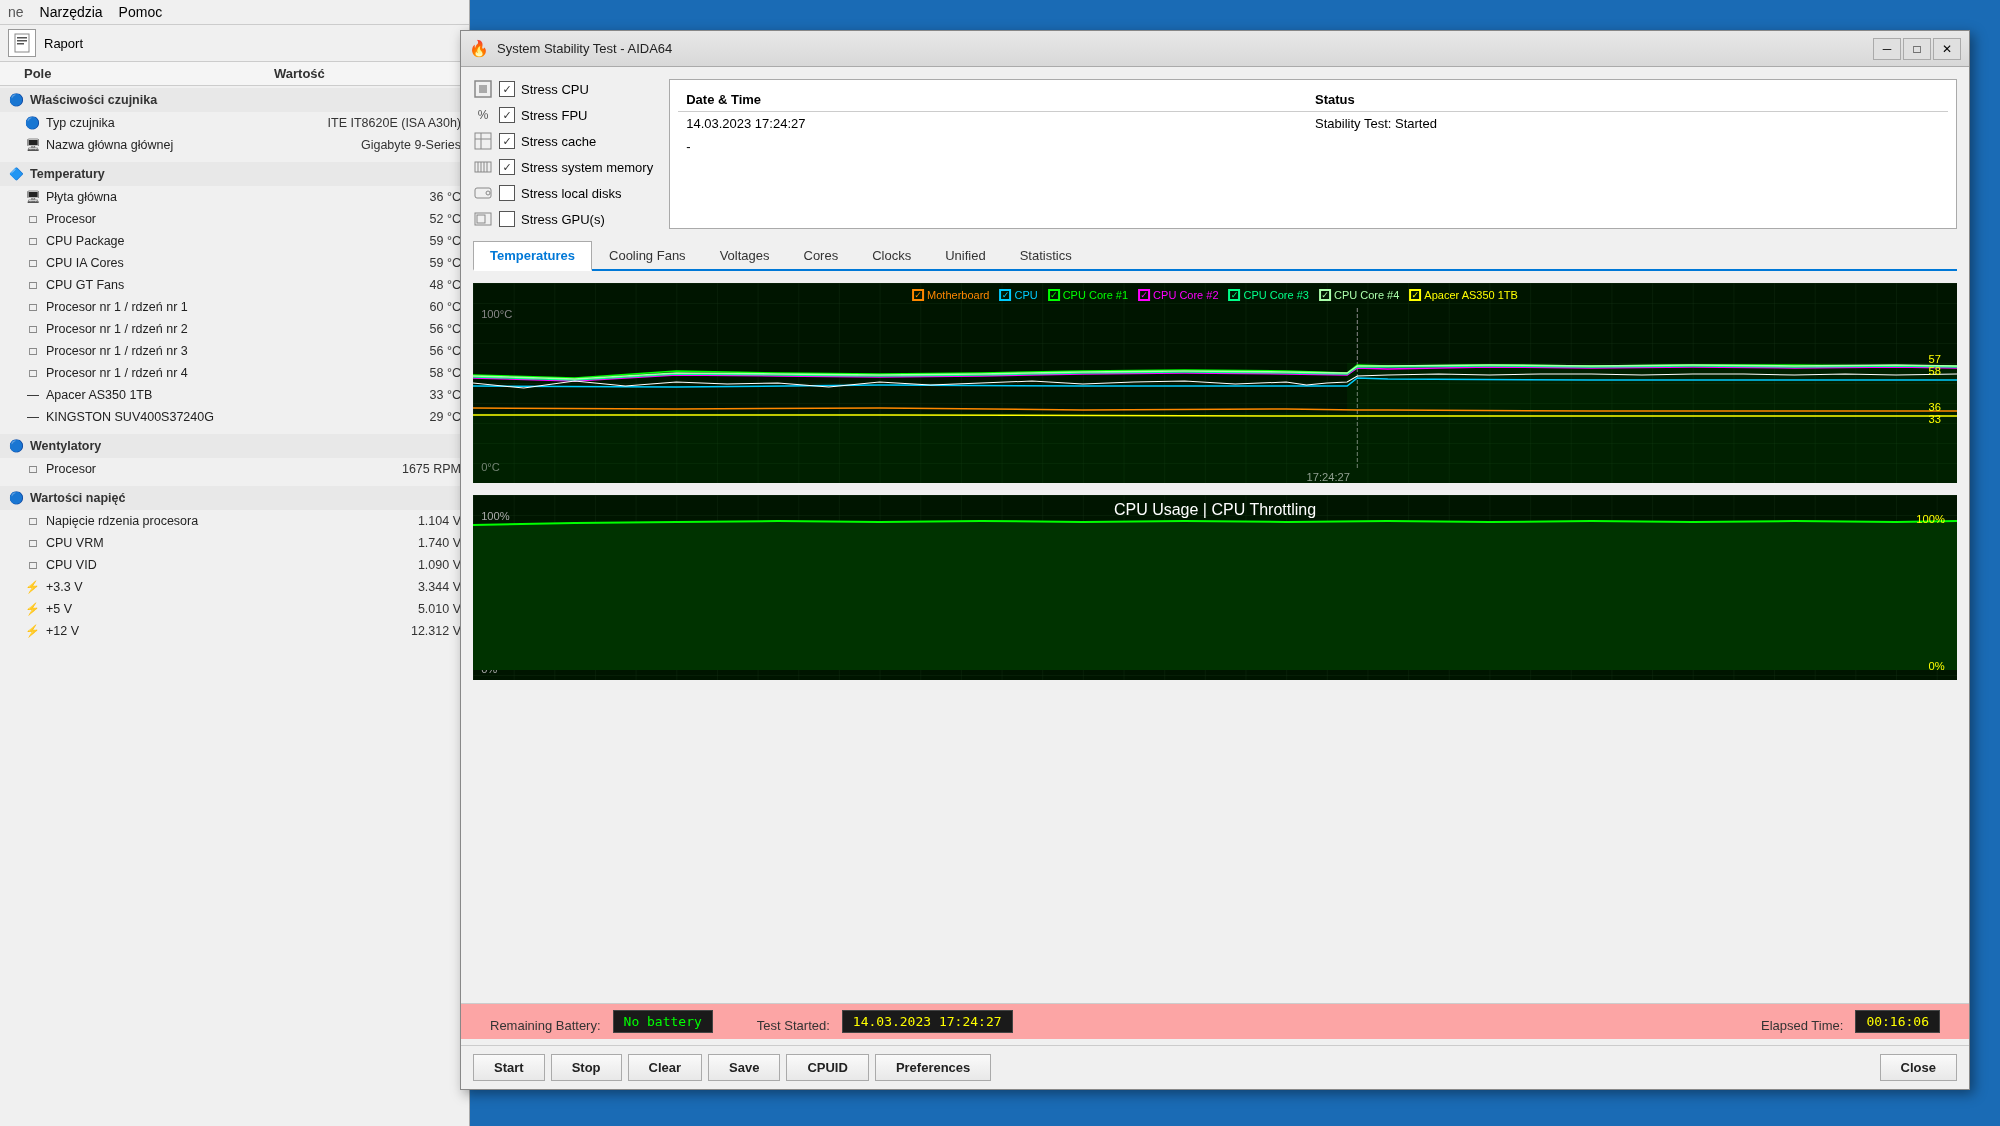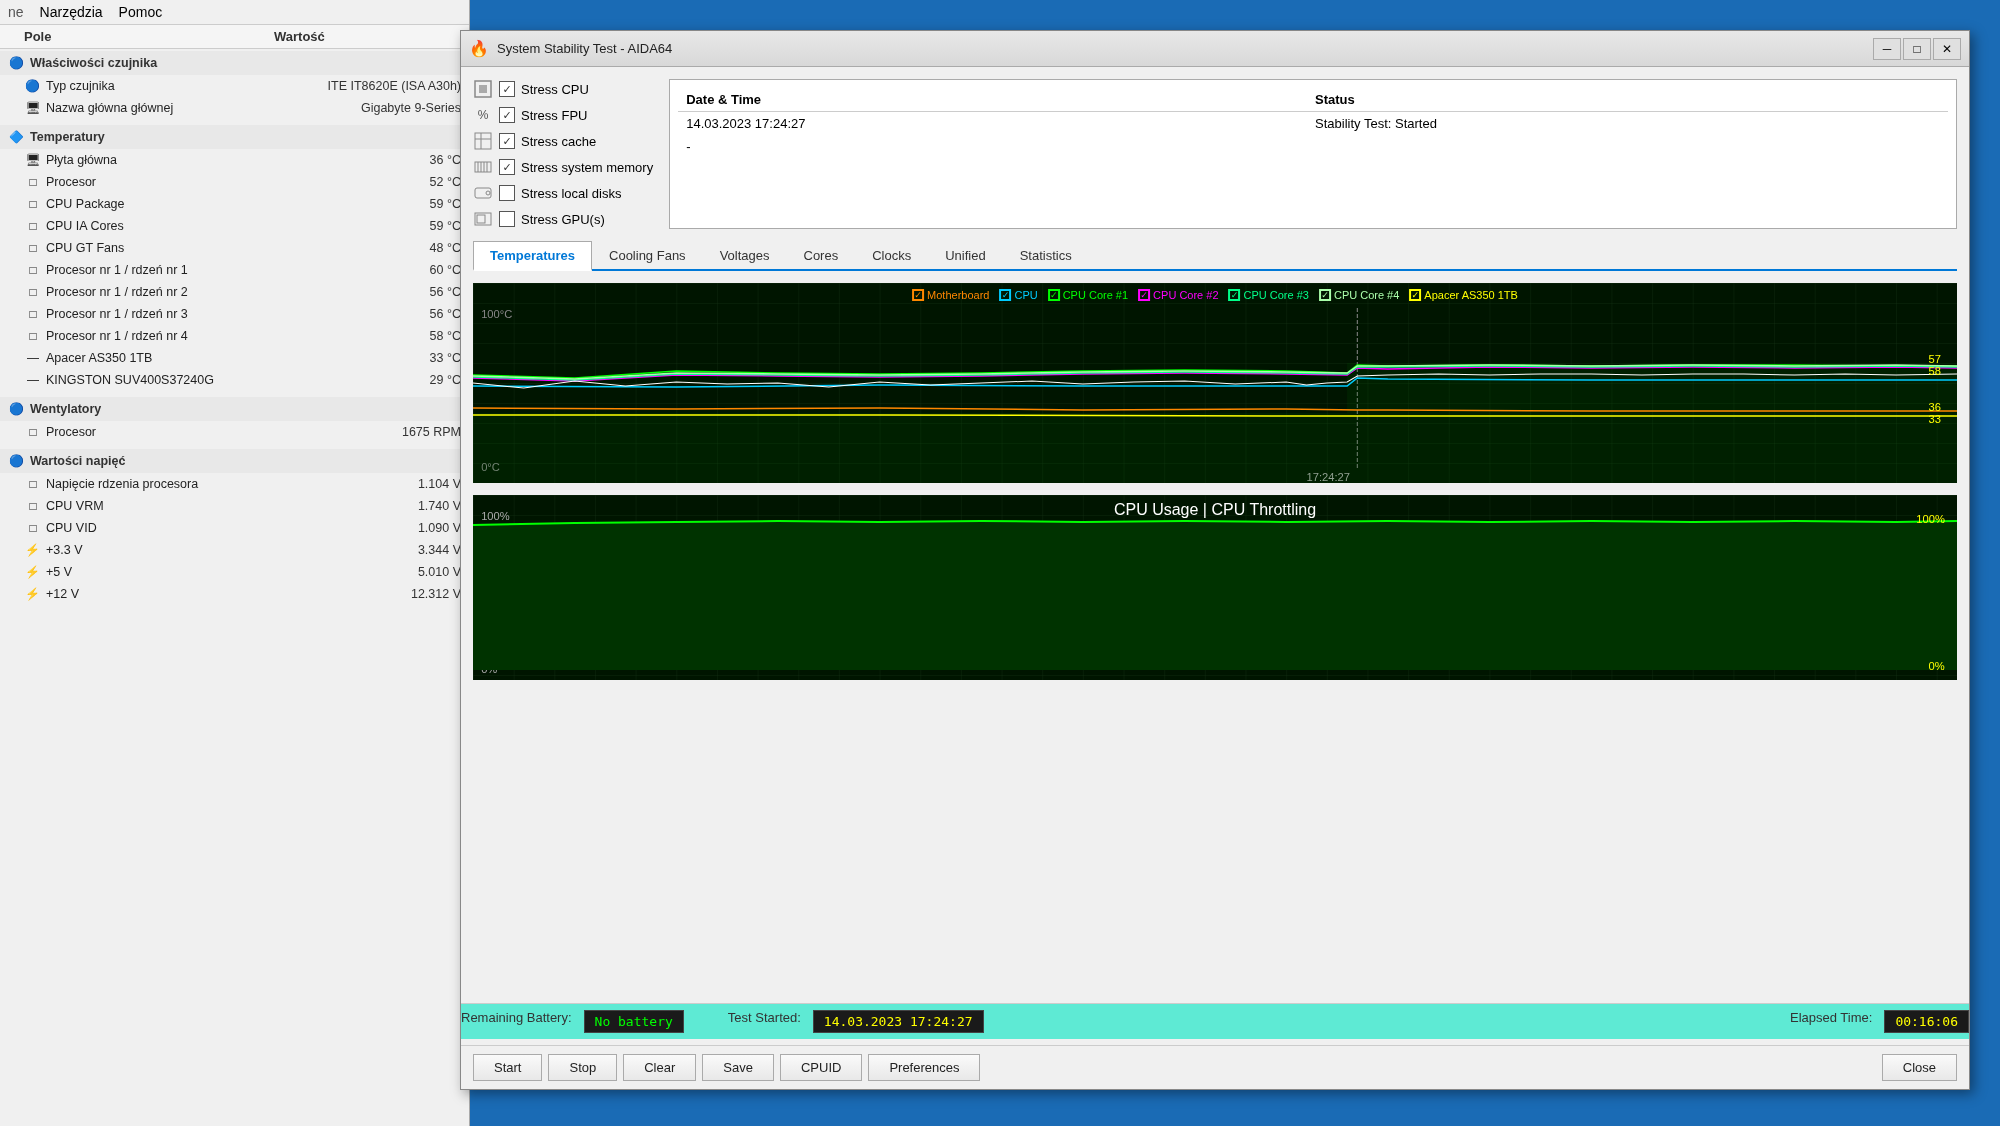--- a/index.html
+++ b/index.html
@@ -294,24 +294,24 @@
       transform: translateX(-50%);
       color: #fff;
       font-size: 16px;
       z-index: 10;
       white-space: nowrap;
     }
 
     
     .bottom-bar {
       display: flex;
-      align-items: flex-start;
+      align-items: flex-end;
       gap: 12px;
-      padding: 6px 0;
-      background: #5eead4;
+      padding: 6px 29px;
+      background: #fca5a5;
       border-top: 1px solid #ccc;
       position: absolute;
       bottom: 50px;
       left: 0;
       right: 0;
     }
 
     .status-label {
       font-size: 13px;
       color: #333;
@@ -341,35 +341,47 @@
       right: 0;
     }
 
     .action-btn {
       padding: 5px 20px;
       background: linear-gradient(to bottom, #fafafa, #e8e8e8);
       border: 1px solid #aaa;
       font-size: 13px;
       cursor: pointer;
       color: #222;
+      font-weight: bold;
     }
 
     svg { display: block; }
   </style>
 </head>
 <body>
 
 <div class="left-panel">
 
   <div class="left-menubar">
     <span style="color:#555;">ne</span>
     <span>Narzędzia</span>
     <span>Pomoc</span>
   </div>
 
+  <div class="left-toolbar">
+    <div class="report-icon">
+      <svg width="20" height="20" viewBox="0 0 20 20">
+        <rect x="3" y="1" width="14" height="18" fill="#fff" stroke="#888" stroke-width="1"></rect>
+        <rect x="5" y="4" width="10" height="1.5" fill="#555"></rect>
+        <rect x="5" y="7" width="10" height="1.5" fill="#555"></rect>
+        <rect x="5" y="10" width="7" height="1.5" fill="#555"></rect>
+      </svg>
+    </div>
+    <span>Raport</span>
+  </div>
 
   <div class="col-headers">
     <span class="col-pole">Pole</span>
     <span class="col-wartosc">Wartość</span>
   </div>
 
   <div class="left-content">
 
     <div class="tree-item tree-indent-1 section-header">
       <span class="tree-icon" style="color:#2266cc;">🔵</span>

